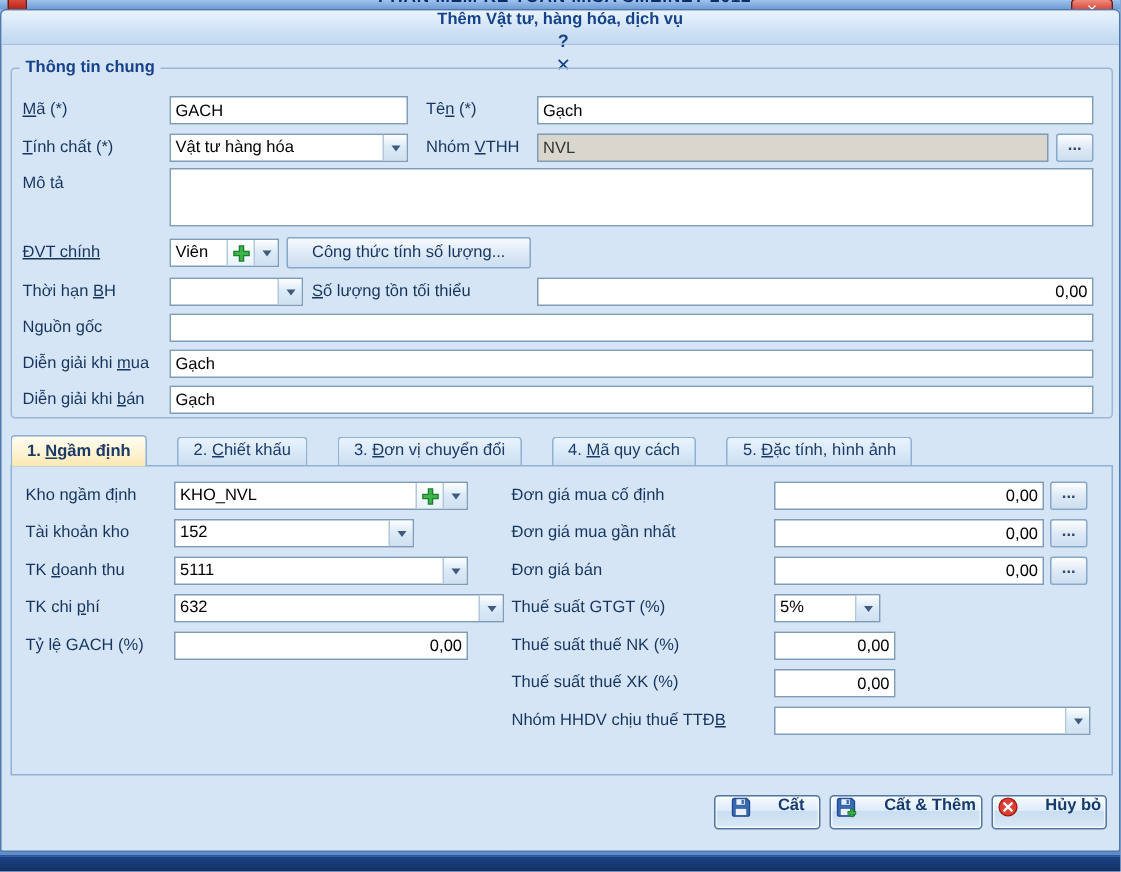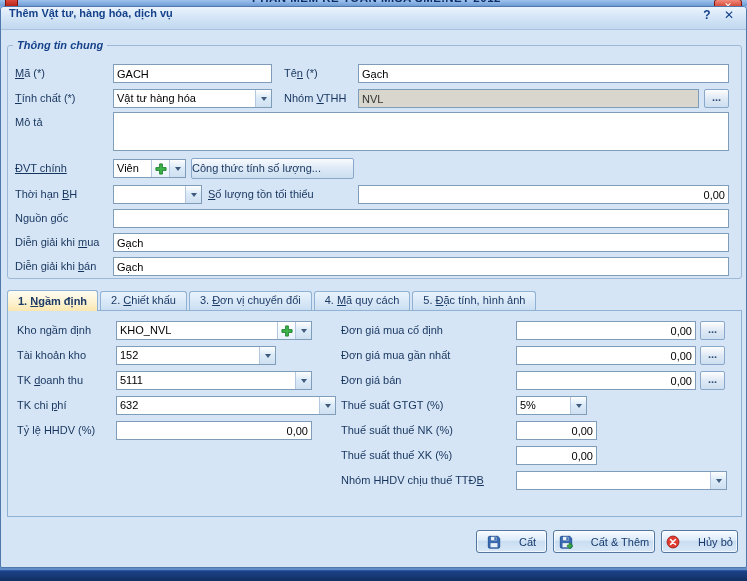--- a/index.html
+++ b/index.html
@@ -48,21 +48,21 @@
     background:#d6e5f5;
     border:1px solid #4f79ad;
     border-radius:4px 4px 2px 2px;
     box-shadow: inset 0 1px 0 #eef5fc;
   }
   .titlebar {
     position:absolute; left:0; top:0; right:0; height:23px;
     background: linear-gradient(#eaf3fd, #cfe2f5 60%, #c2d8ef);
     border-bottom:1px solid #a7c0dc;
     border-radius:3px 3px 0 0;
-    display:flex; padding:0 8px;
+    display:flex; align-items:center; padding:0 8px;flex-direction:column;
   }
   .dlg-title { font-weight:bold; color:#15428b; flex:1; }
   .title-btn {
     font-weight:bold; color:#15428b; width:18px; height:16px;
     text-align:center; line-height:16px; cursor:default; margin-left:4px;
     font-size:12px;
   }
   
   .groupbox {
     position:absolute; left:6px; top:38px; width:735px; height:234px;
@@ -102,51 +102,51 @@
     display:flex; align-items:center; justify-content:center; cursor:default;
   }
   .mini-btn {
     position:absolute; height:19px; border:1px solid #89a7c8; border-radius:2px;
     background: linear-gradient(#fdfefe, #dfe9f5 50%, #cddff0);
     font-weight:bold; color:#2b4a73; text-align:center; line-height:15px; cursor:default;
   }
   .push-btn {
     position:absolute; height:21px; border:1px solid #89a7c8; border-radius:2px;
     background: linear-gradient(#f8fbfe, #dde9f6 50%, #cbdff1);
-    color:#16355e; line-height:19px; cursor:default;
+    color:#16355e; text-align:center; line-height:19px; cursor:default;
   }
   
   .tabstrip {
     position:absolute; left:6px; top:283px; height:21px;
     display:flex; align-items:flex-end; z-index:3;
   }
   .tab {
-    height:19px; margin-right:2px; margin-bottom:1px;
+    height:19px; margin-right:20px; margin-bottom:1px;
     padding:2px 10px 0; border:1px solid #8fb1d3; border-bottom:none;
     border-radius:3px 3px 0 0;
     background: linear-gradient(#e9f3fd, #cbdff2);
     color:#1c3a66; cursor:default; white-space:nowrap;
   }
   .tab.active {
     height:21px; margin-bottom:0; padding-top:4px; font-weight:bold;
     background: linear-gradient(#fffdf2, #fdf2cf 60%, #fbe7ae);
     position:relative; z-index:4;
   }
   .tabpanel {
     position:absolute; left:6px; top:303px; width:735px; height:207px;
     border:1px solid #8fb1d3; background:#d6e5f5; z-index:1;
   }
   .dialog > .lbl, .dialog > .inp, .dialog > .combo, .dialog > .mini-btn, .dialog > .push-btn { z-index:5; }
   
   .action-btn {
     position:absolute; height:23px; border:1px solid #53779f; border-radius:3px;
     background: linear-gradient(#f7fbff, #dcebf9 45%, #c9ddf1 46%, #d8e8f7);
     box-shadow: inset 0 0 0 1px rgba(255,255,255,.65);
-    display:flex; align-items:center; justify-content:center; gap:18px;
-    font-weight:normal; color:#173a6d; cursor:default; z-index:5;
+    display:flex; align-items:flex-start; justify-content:center; gap:18px;
+    font-weight:bold; color:#173a6d; cursor:default; z-index:5;
   }
   .icon14 { width:14px; height:14px; display:inline-block; }
   u { text-decoration:underline; }
 </style>
 </head>
 <body>
 
 <div class="stage">
 
   <div class="parent-bar">
@@ -157,21 +157,21 @@
 
   <div class="dialog">
 
     <div class="titlebar">
       <span class="dlg-title">Thêm Vật tư, hàng hóa, dịch vụ</span>
       <span class="title-btn">?</span>
       <span class="title-btn">✕</span>
     </div>
 
     <div class="groupbox"></div>
-    <span class="legend" style="z-index:5;font-style:italic;">Thông tin chung</span>
+    <span class="legend" style="z-index:5;">Thông tin chung</span>
 
     <span class="lbl" style="left:14px; top:57px;"><u>M</u>ã (*)</span>
     <input class="inp" style="left: 112px; top: 57px; width: 159px;" value="GACH">
     <span class="lbl" style="left:283px; top:57px;">Tê<u>n</u> (*)</span>
     <input class="inp" style="left: 357px; top: 57px; width: 371px;" value="Gạch">
 
     <span class="lbl" style="left:14px; top:82px;"><u>T</u>ính chất (*)</span>
     <div class="combo" style="left:112px; top:82px; width:159px;">
       <span class="val">Vật tư hàng hóa</span>
       <span class="drop-btn">
@@ -257,21 +257,21 @@
     </div>
 
     <span class="lbl" style="left:16px; top:389px;">TK chi <u>p</u>hí</span>
     <div class="combo" style="left:115px; top:389px; width:220px;">
       <span class="val">632</span>
       <span class="drop-btn">
           <span class="arr"></span>
         </span>
     </div>
 
-    <span class="lbl" style="left:16px; top:414px;">Tỷ lệ HHDV (%)</span>
+    <span class="lbl" style="left:16px; top:414px;">Tỷ lệ GACH (%)</span>
     <input class="inp num" style="left: 115px; top: 414px; width: 196px;" value="0,00">
 
     <span class="lbl" style="left:340px; top:314px;">Đơn giá mua cố định</span>
     <input class="inp num" style="left: 515px; top: 314px; width: 180px;" value="0,00">
     <span class="mini-btn" style="left:699px; top:314px; width:25px;">...</span>
 
     <span class="lbl" style="left:340px; top:339px;">Đơn giá mua gần nhất</span>
     <input class="inp num" style="left: 515px; top: 339px; width: 180px;" value="0,00">
     <span class="mini-btn" style="left:699px; top:339px; width:25px;">...</span>
 

